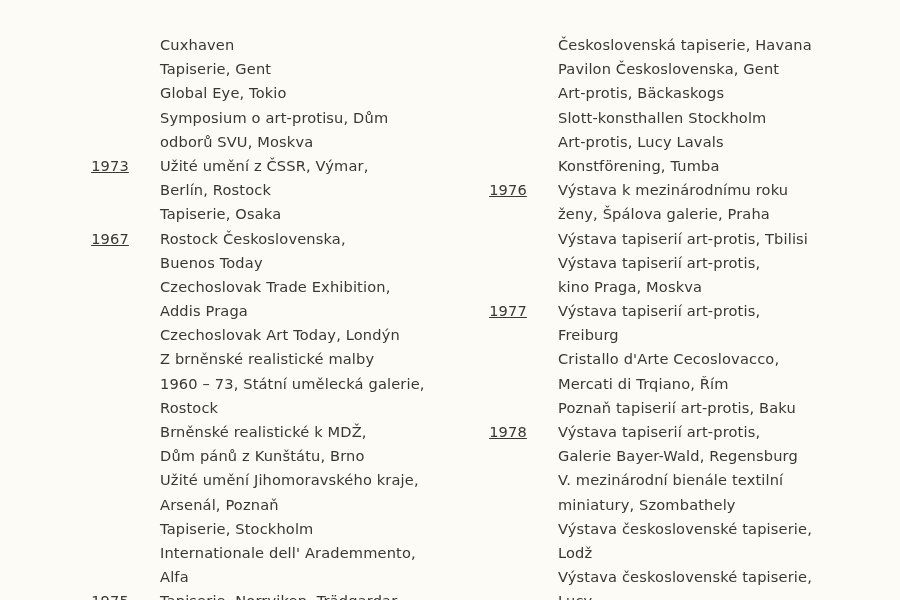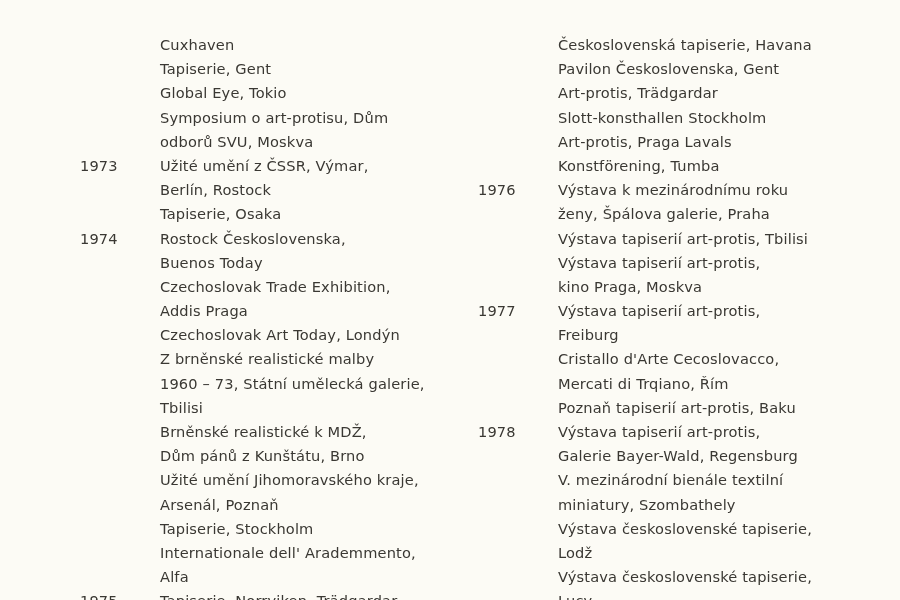--- a/index.html
+++ b/index.html
@@ -12,39 +12,41 @@
       overflow: hidden;
       background: #fcfaf3;
       position: relative;
       font-family: "DejaVu Sans", sans-serif;
       color: #3a3833;
     }
     .page {
       position: absolute;
       inset: 0;
       background: #fcfbf5;
+      text-align: center;
     }
     .column {
       position: absolute;
       top: 33px;
     }
     .col-left { left: 80px; }
     .col-right { left: 478px; }
     .row {
       position: relative;
       height: 24.2px;
       line-height: 24.2px;
       font-size: 14.6px;
       white-space: nowrap;
       letter-spacing: 0.15px;
     }
     .year {
       position: absolute;
       left: 0;
       width: 60px;
+      text-decoration: underline;
     }
     .text {
       position: absolute;
       left: 80px;
     }
   </style>
 </head>
 <body>
 
 <div class="page">
@@ -75,21 +77,21 @@
       </div>
     <div class="row">
         <span class="year"></span>
         <span class="text">Berlín, Rostock</span>
       </div>
     <div class="row">
         <span class="year"></span>
         <span class="text">Tapiserie, Osaka</span>
       </div>
     <div class="row">
-        <span class="year">1974</span>
+        <span class="year">1967</span>
         <span class="text">Rostock Československa,</span>
       </div>
     <div class="row">
         <span class="year"></span>
         <span class="text">Buenos Today</span>
       </div>
     <div class="row">
         <span class="year"></span>
         <span class="text">Czechoslovak Trade Exhibition,</span>
       </div>
@@ -104,21 +106,21 @@
     <div class="row">
         <span class="year"></span>
         <span class="text">Z brněnské realistické malby</span>
       </div>
     <div class="row">
         <span class="year"></span>
         <span class="text">1960 – 73, Státní umělecká galerie,</span>
       </div>
     <div class="row">
         <span class="year"></span>
-        <span class="text">Tbilisi</span>
+        <span class="text">Rostock</span>
       </div>
     <div class="row">
         <span class="year"></span>
         <span class="text">Brněnské realistické k MDŽ,</span>
       </div>
     <div class="row">
         <span class="year"></span>
         <span class="text">Dům pánů z Kunštátu, Brno</span>
       </div>
     <div class="row">
@@ -151,29 +153,29 @@
     <div class="row">
         <span class="year"></span>
         <span class="text">Československá tapiserie, Havana</span>
       </div>
     <div class="row">
         <span class="year"></span>
         <span class="text">Pavilon Československa, Gent</span>
       </div>
     <div class="row">
         <span class="year"></span>
-        <span class="text">Art-protis, Trädgardar</span>
+        <span class="text">Art-protis, Bäckaskogs</span>
       </div>
     <div class="row">
         <span class="year"></span>
         <span class="text">Slott-konsthallen Stockholm</span>
       </div>
     <div class="row">
         <span class="year"></span>
-        <span class="text">Art-protis, Praga Lavals</span>
+        <span class="text">Art-protis, Lucy Lavals</span>
       </div>
     <div class="row">
         <span class="year"></span>
         <span class="text">Konstförening, Tumba</span>
       </div>
     <div class="row">
         <span class="year">1976</span>
         <span class="text">Výstava k mezinárodnímu roku</span>
       </div>
     <div class="row">

